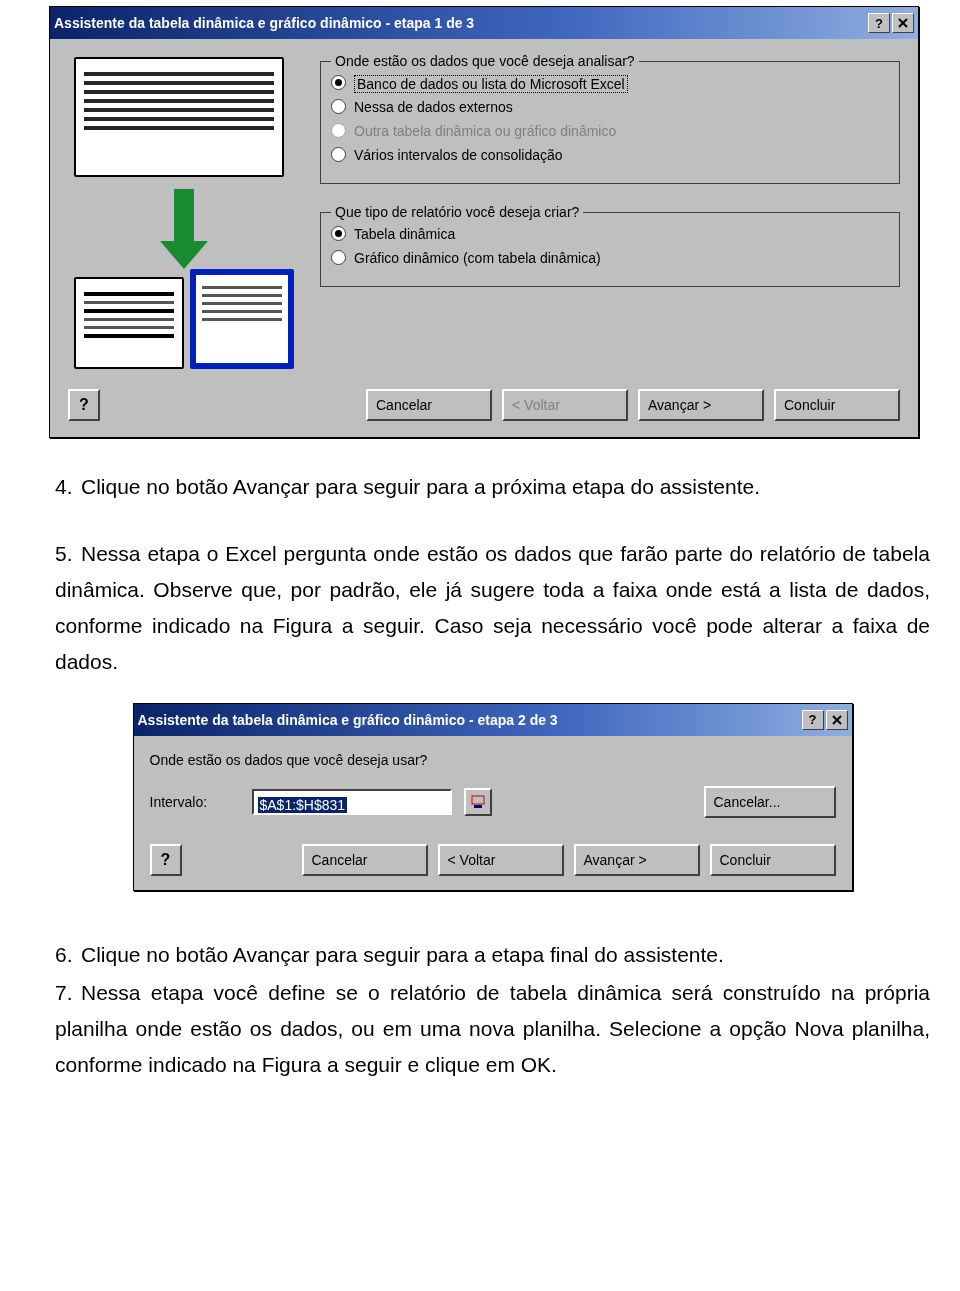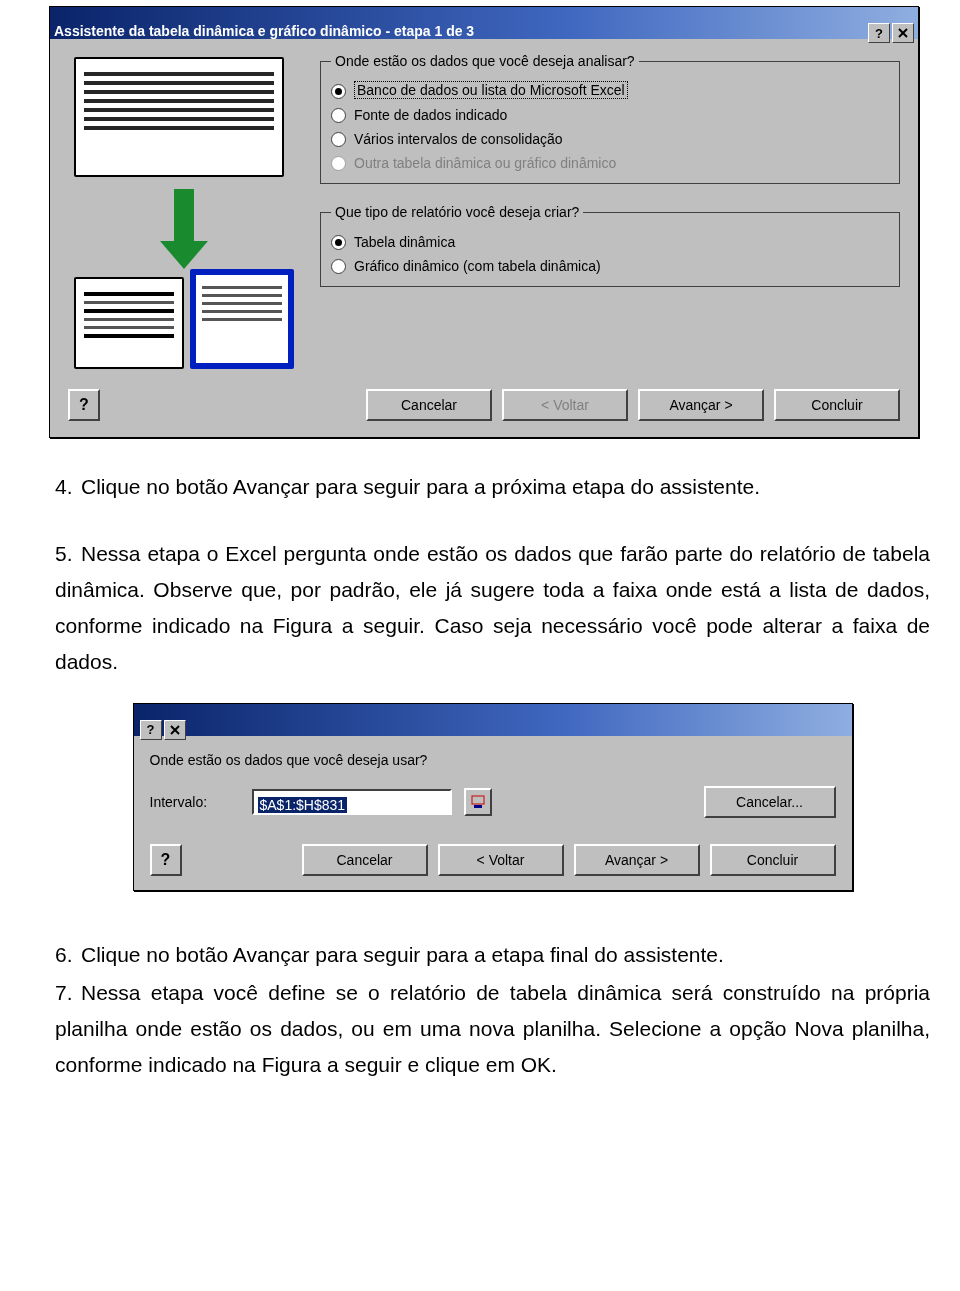--- a/index.html
+++ b/index.html
@@ -1,49 +1,49 @@
 <!DOCTYPE html>
 <html><head>
 <meta charset="utf-8">
 <style>
   html,body{margin:0;padding:0;background:#fff;font-family:Arial,Helvetica,sans-serif;color:#000}
   .page{width:960px;margin:0 auto;padding:0 30px 40px 55px;box-sizing:border-box}
   
   .dialog{background:#bfbfbf;border:1px solid #000;box-shadow:1px 1px 0 #000;margin-top:6px;margin-left:-6px;width:868px}
-  .titlebar{height:32px;background:linear-gradient(to right,#0a246a,#4068c0 60%,#8faee0);display:flex;align-items:flex-start;padding:16px 4px;color:#fff;font:bold 14px Tahoma,Arial;box-sizing:border-box}
+  .titlebar{height:32px;background:linear-gradient(to right,#0a246a,#4068c0 60%,#8faee0);display:flex;align-items:center;padding:16px 4px;color:#fff;font:bold 14px Tahoma,Arial;box-sizing:border-box}
   .titlebar .title{flex:1;white-space:nowrap;overflow:hidden}
   .titlebtn{width:20px;height:18px;background:#bfbfbf;border-top:1px solid #fff;border-left:1px solid #fff;border-right:1px solid #404040;border-bottom:1px solid #404040;margin-left:2px;display:flex;align-items:center;justify-content:center;color:#000;font:bold 13px Arial}
   .dlg-body{padding:14px 18px 16px 18px}
   
   .d1row{display:flex;gap:22px}
   .illus{width:230px;height:320px;position:relative;background:none}
   .card{position:absolute;background:#fff;border:2px solid #000;border-radius:2px}
   .card.top{left:6px;top:4px;width:210px;height:120px;padding:8px 8px 0 8px;box-sizing:border-box}
   .card.top .line{height:4px;background:#000;margin:5px 0;opacity:.85}
   .arrow{position:absolute;left:96px;top:136px;width:40px;height:80px}
   .arrow .shaft{position:absolute;left:10px;top:0;width:20px;height:56px;background:#1a8a2e}
   .arrow .head{position:absolute;left:-4px;top:52px;width:48px;height:28px;background:#1a8a2e;clip-path:polygon(0 0,100% 0,50% 100%)}
   .card.bl{left:6px;top:224px;width:110px;height:92px;padding:8px 8px;box-sizing:border-box}
   .card.bl .ln{height:3px;background:#555;margin:5px 0}
   .card.bl .ln.d{background:#000;height:4px}
   .card.br{left:122px;top:216px;width:104px;height:100px;border:6px solid #001fbf;background:#fff;padding:6px;box-sizing:border-box}
   .card.br .ln{height:3px;background:#555;margin:5px 0}
   .groups{flex:1;font:14px Arial;color:#000}
   fieldset{border:1px solid #404040;padding:6px 10px 12px 10px;margin:0 0 20px 0}
   fieldset legend{font:14px Arial;padding:0 4px}
-  .radio{display:flex;align-items:flex-end;gap:8px;height:24px}
+  .radio{display:flex;align-items:flex-start;gap:8px;height:24px}
   .rdot{width:13px;height:13px;border:1px solid #404040;border-radius:50%;background:#fff;display:flex;align-items:center;justify-content:center}
   .rdot .fill{width:7px;height:7px;border-radius:50%;background:#000}
   .radio.disabled{color:#808080}
   .radio.disabled .rdot{border-color:#a0a0a0}
   .foco{border:1px dotted #000;padding:0 2px}
   .dlg-foot{display:flex;align-items:center;gap:10px;padding:0 18px 16px 18px}
   .helpbtn{width:28px;height:28px;background:#bfbfbf;border-top:2px solid #fff;border-left:2px solid #fff;border-right:2px solid #404040;border-bottom:2px solid #404040;display:flex;align-items:center;justify-content:center;font:bold 16px Arial}
   .spacer{flex:1}
-  .btn{min-width:106px;height:28px;background:#bfbfbf;border-top:2px solid #fff;border-left:2px solid #fff;border-right:2px solid #404040;border-bottom:2px solid #404040;font:14px Arial;display:flex;align-items:center;justify-content:center;padding:0 8px}
+  .btn{min-width:106px;height:28px;background:#bfbfbf;border-top:2px solid #fff;border-left:2px solid #fff;border-right:2px solid #404040;border-bottom:2px solid #404040;font:14px Arial;display:flex;align-items:center;padding:0 8px}
   .btn.disabled{color:#808080}
   
   .para{font:21px Arial;line-height:1.72;margin-top:31px;text-align:justify}
   .num{display:inline-block;width:26px}
   
   .dialog2{width:718px;margin:22px auto 0 auto}
   .dialog2 .dlg-body{padding:10px 16px 14px 16px;font:14px Arial}
   .d2label{margin:6px 0 18px 0}
   .d2row{display:flex;align-items:center;gap:12px}
   .lbl{min-width:90px}
@@ -105,29 +105,29 @@
           <fieldset>
             <legend>Onde estão os dados que você deseja analisar?</legend>
             <div class="radio">
               <span class="rdot">
                   <span class="fill"></span>
                 </span>
               <span class="foco">Banco de dados ou lista do Microsoft Excel</span>
             </div>
             <div class="radio">
               <span class="rdot"></span>
-              <span>Fonte de dados indicado</span>
+              <span>Nessa de dados externos</span>
+            </div>
+            <div class="radio disabled">
+              <span class="rdot"></span>
+              <span>Outra tabela dinâmica ou gráfico dinâmico</span>
             </div>
             <div class="radio">
               <span class="rdot"></span>
               <span>Vários intervalos de consolidação</span>
-            </div>
-            <div class="radio disabled">
-              <span class="rdot"></span>
-              <span>Outra tabela dinâmica ou gráfico dinâmico</span>
             </div>
           </fieldset>
           <fieldset>
             <legend>Que tipo de relatório você deseja criar?</legend>
             <div class="radio">
               <span class="rdot">
                   <span class="fill"></span>
                 </span>
               <span>Tabela dinâmica</span>
             </div>
@@ -161,20 +161,21 @@
 
   <div class="para">
     <span class="num">4.</span><span>Clique no botão Avançar para seguir para a próxima etapa do assistente.</span>
   </div>
   <div class="para" style="">
     <span class="num">5.</span><span>Nessa etapa o Excel pergunta onde estão os dados que farão parte do relatório de tabela dinâmica. Observe que, por padrão, ele já sugere toda a faixa onde está a lista de dados, conforme indicado na Figura a seguir. Caso seja necessário você pode alterar a faixa de dados.</span>
   </div>
 
   <div class="dialog dialog2">
     <div class="titlebar">
+      <span class="title">Assistente da tabela dinâmica e gráfico dinâmico - etapa 2 de 3</span>
       <div class="titlebtn">?</div>
       <div class="titlebtn">
         <svg width="10" height="10">
             <line x1="1" y1="1" x2="9" y2="9" stroke="#000" stroke-width="2"></line>
             <line x1="9" y1="1" x2="1" y2="9" stroke="#000" stroke-width="2"></line>
           </svg>
       </div>
     </div>
     <div class="dlg-body">
       <div class="d2label">Onde estão os dados que você deseja usar?</div>

